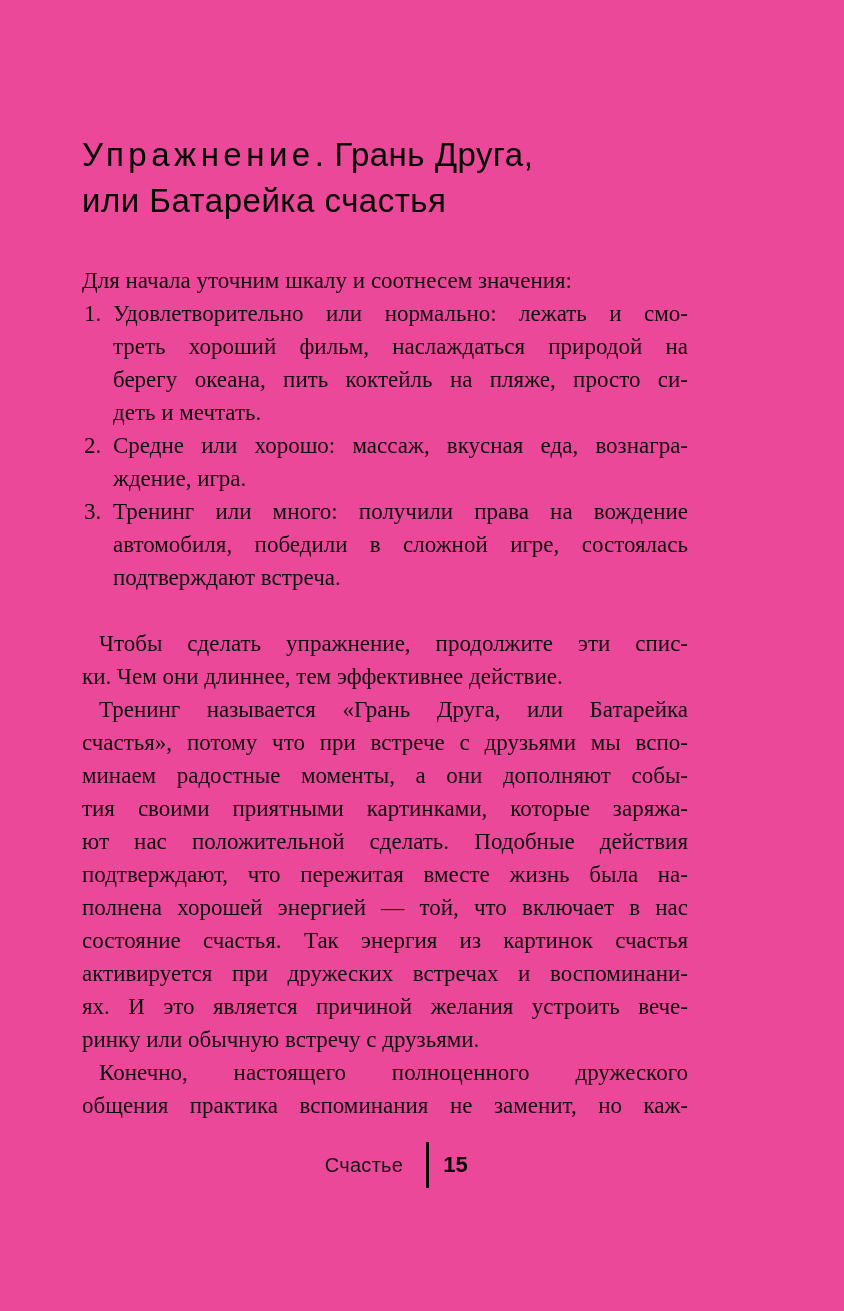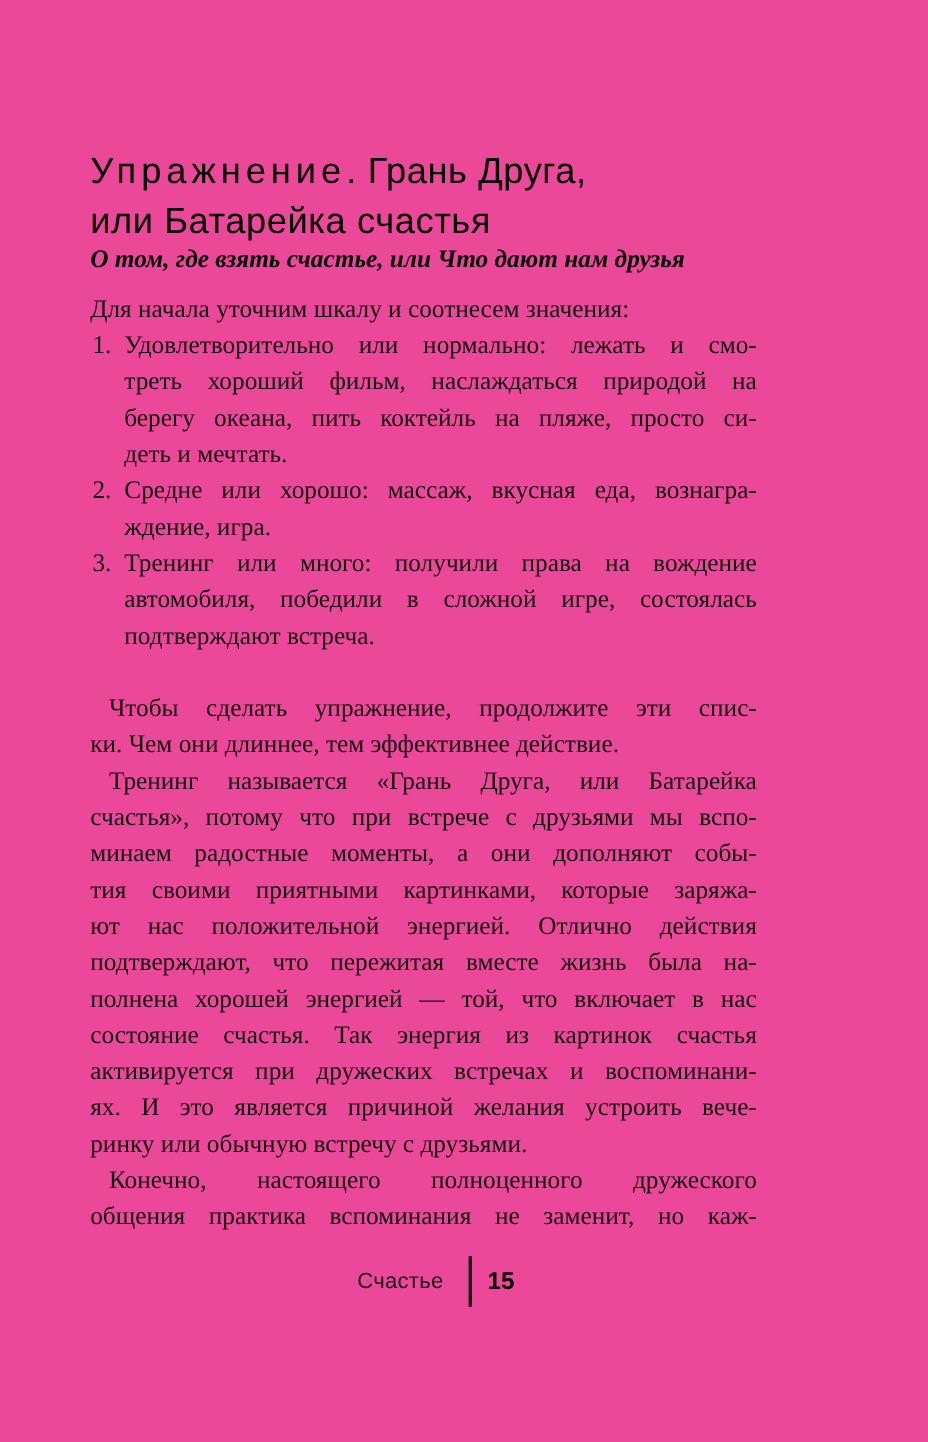--- a/index.html
+++ b/index.html
@@ -103,21 +103,20 @@
 </head>
 <body>
 
 <div class="page">
 
   <h1 class="chapter-title">
     <span class="title-line"><span class="spaced">Упражнение.</span><span class="rest">Грань Друга,</span></span><br>
     <span class="title-line">или Батарейка счастья</span>
   </h1>
 
-  <p class="chapter-subtitle">О том, где взять счастье, или Что дают нам друзья</p>
 
   <div class="body-text">
     <p class="intro-para">
       <span class="line">Для начала уточним шкалу и соотнесем значения:</span>
     </p>
     <ol class="numbered-list">
         <li class="list-item">
           <span class="num">1.</span>
           <span class="line just">Удовлетворительно или нормально: лежать и смо-</span>
           <span class="line just">треть хороший фильм, наслаждаться природой на</span>
@@ -139,21 +138,21 @@
     <div class="paras">
         <p class="para">
           <span class="line just">Чтобы сделать упражнение, продолжите эти спис-</span>
           <span class="line">ки. Чем они длиннее, тем эффективнее действие.</span>
         </p>
         <p class="para">
           <span class="line just">Тренинг называется «Грань Друга, или Батарейка</span>
           <span class="line just">счастья», потому что при встрече с друзьями мы вспо-</span>
           <span class="line just">минаем радостные моменты, а они дополняют собы-</span>
           <span class="line just">тия своими приятными картинками, которые заряжа-</span>
-          <span class="line just">ют нас положительной энергией. Отлично действия</span>
+          <span class="line just">ют нас положительной сделать. Подобные действия</span>
           <span class="line just">подтверждают, что пережитая вместе жизнь была на-</span>
           <span class="line just">полнена хорошей энергией — той, что включает в нас</span>
           <span class="line just">состояние счастья. Так энергия из картинок счастья</span>
           <span class="line just">активируется при дружеских встречах и воспоминани-</span>
           <span class="line just">ях. И это является причиной желания устроить вече-</span>
           <span class="line">ринку или обычную встречу с друзьями.</span>
         </p>
         <p class="para">
           <span class="line just">Конечно, настоящего полноценного дружеского</span>
           <span class="line just">общения практика вспоминания не заменит, но каж-</span>

